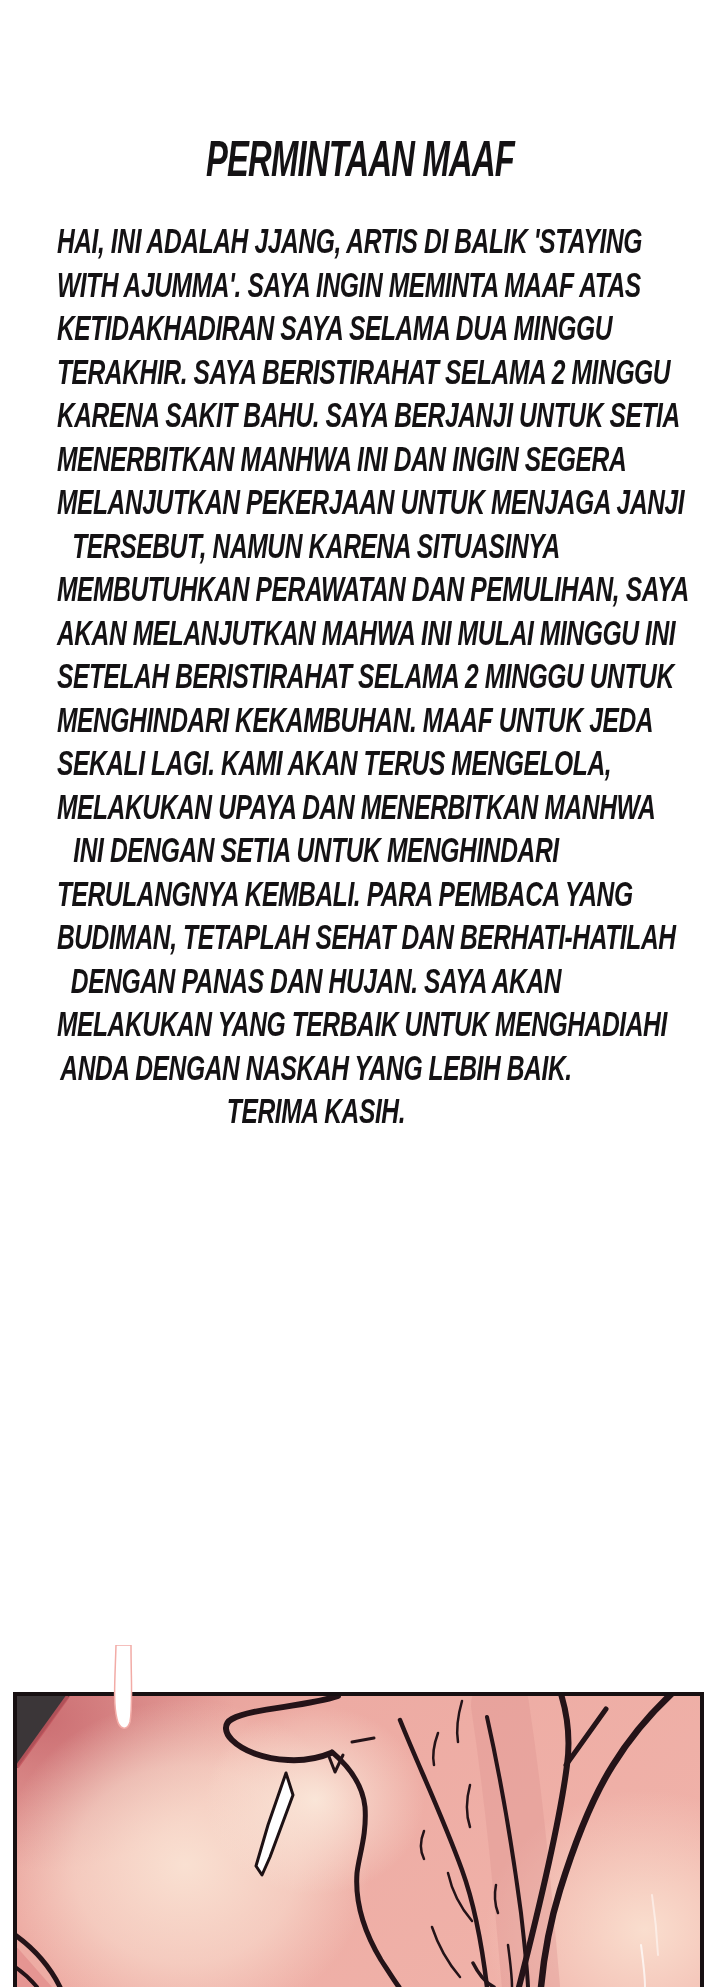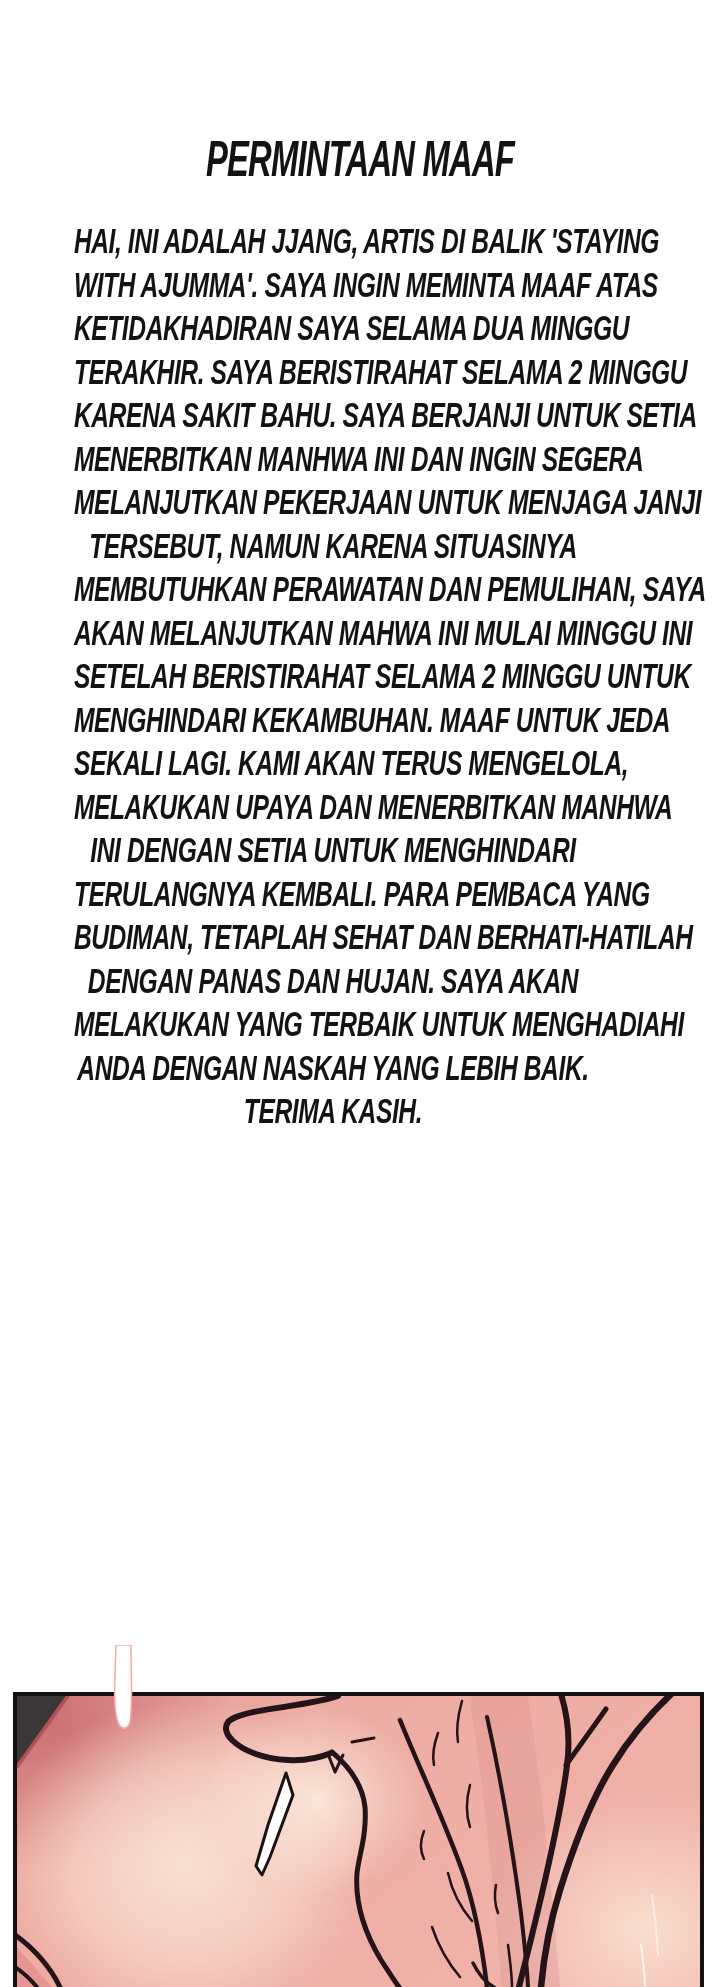--- a/index.html
+++ b/index.html
@@ -10,21 +10,21 @@
   }
   .notice-title{
     position:absolute;top:134px;left:0;width:720px;
     text-align:center;font-weight:700;font-style:italic;
     font-size:41px;line-height:50px;letter-spacing:-1px;
     color:var(--text,#141214);
     transform:scale(0.80,1.22);transform-origin:50% 50%;
     white-space:nowrap;
   }
   .notice-body{
-    position:absolute;top:219px;left:17px;width:632px;
+    position:absolute;top:219px;left:0;width:632px;
     color:var(--text,#141214);
   }
   .body-line{
     height:43.5px;line-height:43.5px;text-align:center;white-space:nowrap;
     font-weight:700;font-style:italic;font-size:30px;letter-spacing:-0.5px;
     transform:scale(0.82,1.15);transform-origin:50% 50%;
   }
   .panel-svg{position:absolute;left:0;top:1645px;width:720px;height:342px;display:block;}
   .outline{fill:none;stroke:var(--outline,#241318);stroke-linecap:round;stroke-linejoin:round;}
   .wrinkle{fill:none;stroke:var(--outline,#241318);stroke-linecap:round;stroke-width:2.5px;}

